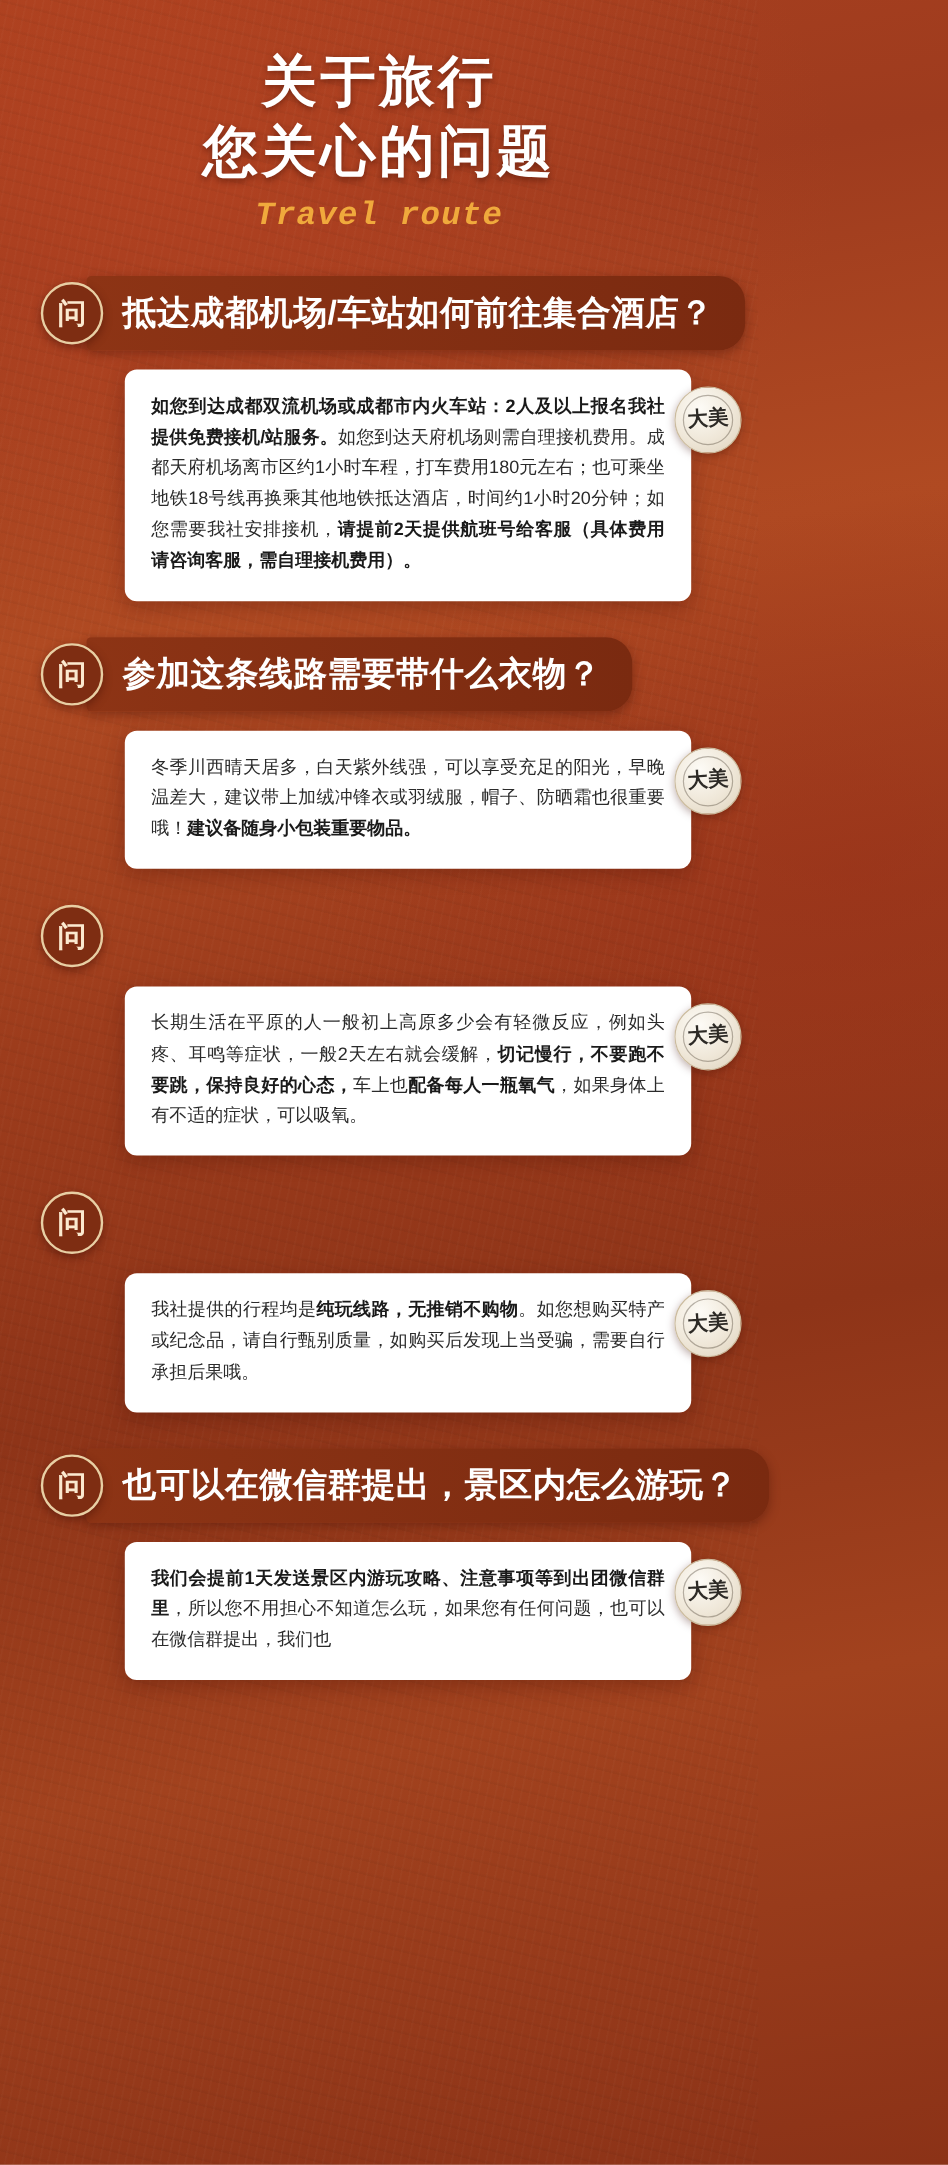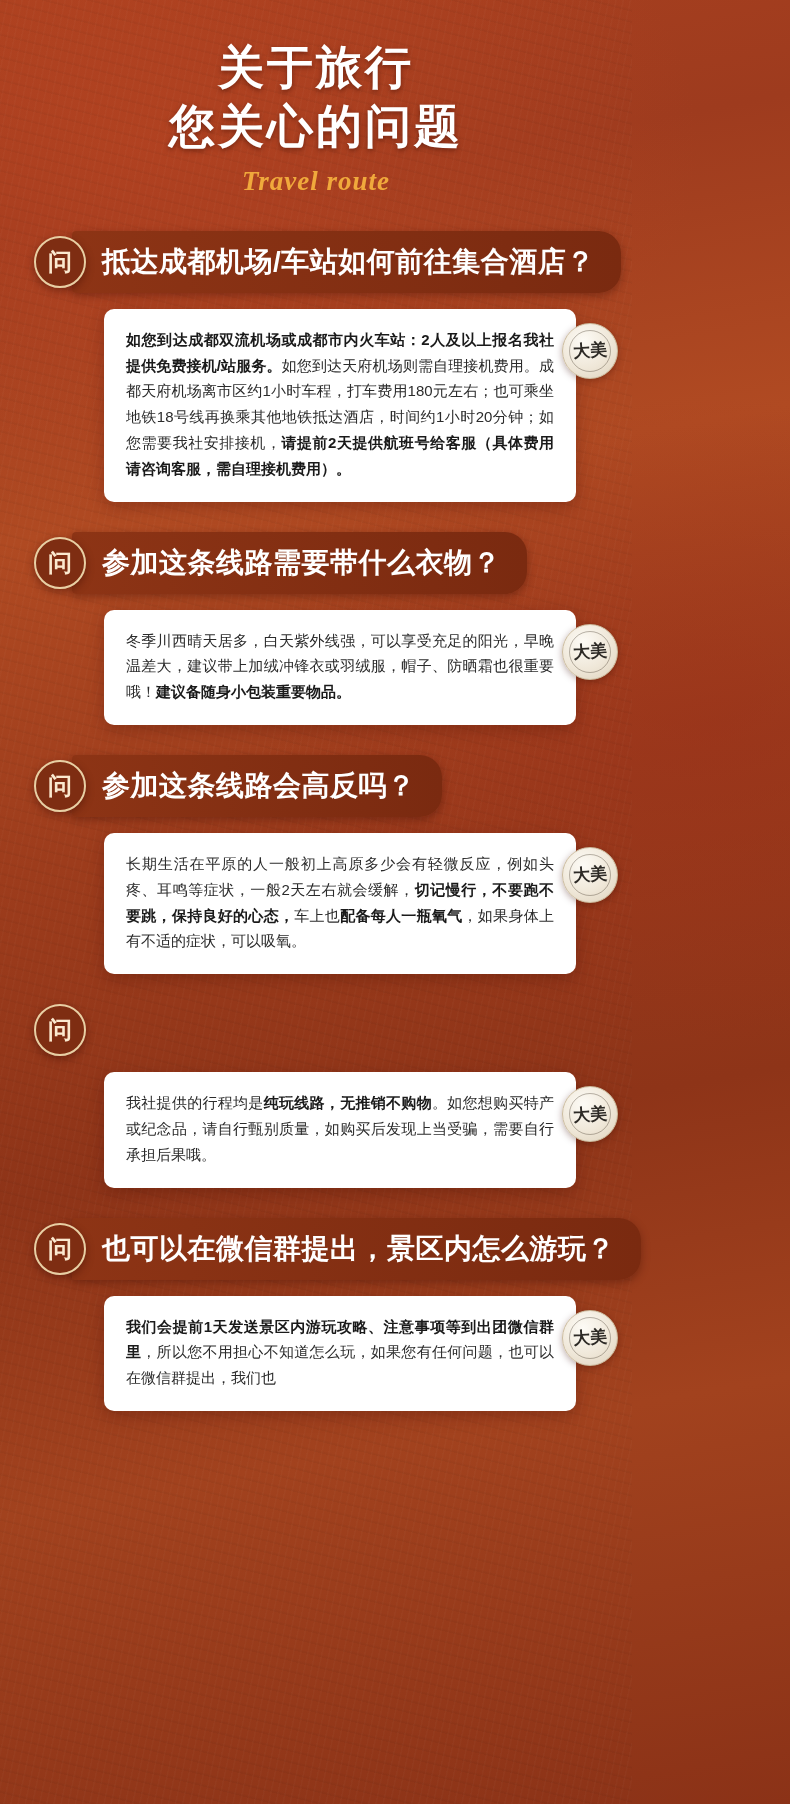--- a/index.html
+++ b/index.html
@@ -39,21 +39,21 @@
     color: #ffffff;
     font-size: 46px;
     font-weight: bold;
     letter-spacing: 3px;
     line-height: 1.28;
     text-shadow: 0 2px 5px rgba(60,12,4,0.5);
   }
   .subtitle {
     margin-top: 10px;
     color: #f0a93c;
-    font-family: Liberation Serif, serif;
+    font-family: Liberation Mono, monospace;
     font-style: italic;
     font-size: 27px;
     letter-spacing: 1px;
     font-weight: bold;
   }
   .faq-list {
     position: relative;
     margin-top: 34px;
     padding: 0 34px 0 34px;
   }
@@ -184,21 +184,20 @@
         <div class="a-card">冬季川西晴天居多，白天紫外线强，可以享受充足的阳光，早晚温差大，建议带上加绒冲锋衣或羽绒服，帽子、防晒霜也很重要哦！<b>建议备随身小包装重要物品。</b></div>
         <div class="seal">
           <span class="seal-ink">大美</span>
         </div>
       </div>
     </div>
 
     <div class="faq-item">
       <div class="q-row">
         <div class="q-badge">问</div>
-        <div class="q-bar">参加这条线路会高反吗？</div>
       </div>
       <div class="a-wrap">
         <div class="a-card">长期生活在平原的人一般初上高原多少会有轻微反应，例如头疼、耳鸣等症状，一般2天左右就会缓解，<b>切记慢行，不要跑不要跳，保持良好的心态，</b>车上也<b>配备每人一瓶氧气</b>，如果身体上有不适的症状，可以吸氧。</div>
         <div class="seal">
           <span class="seal-ink">大美</span>
         </div>
       </div>
     </div>
 
     <div class="faq-item">

